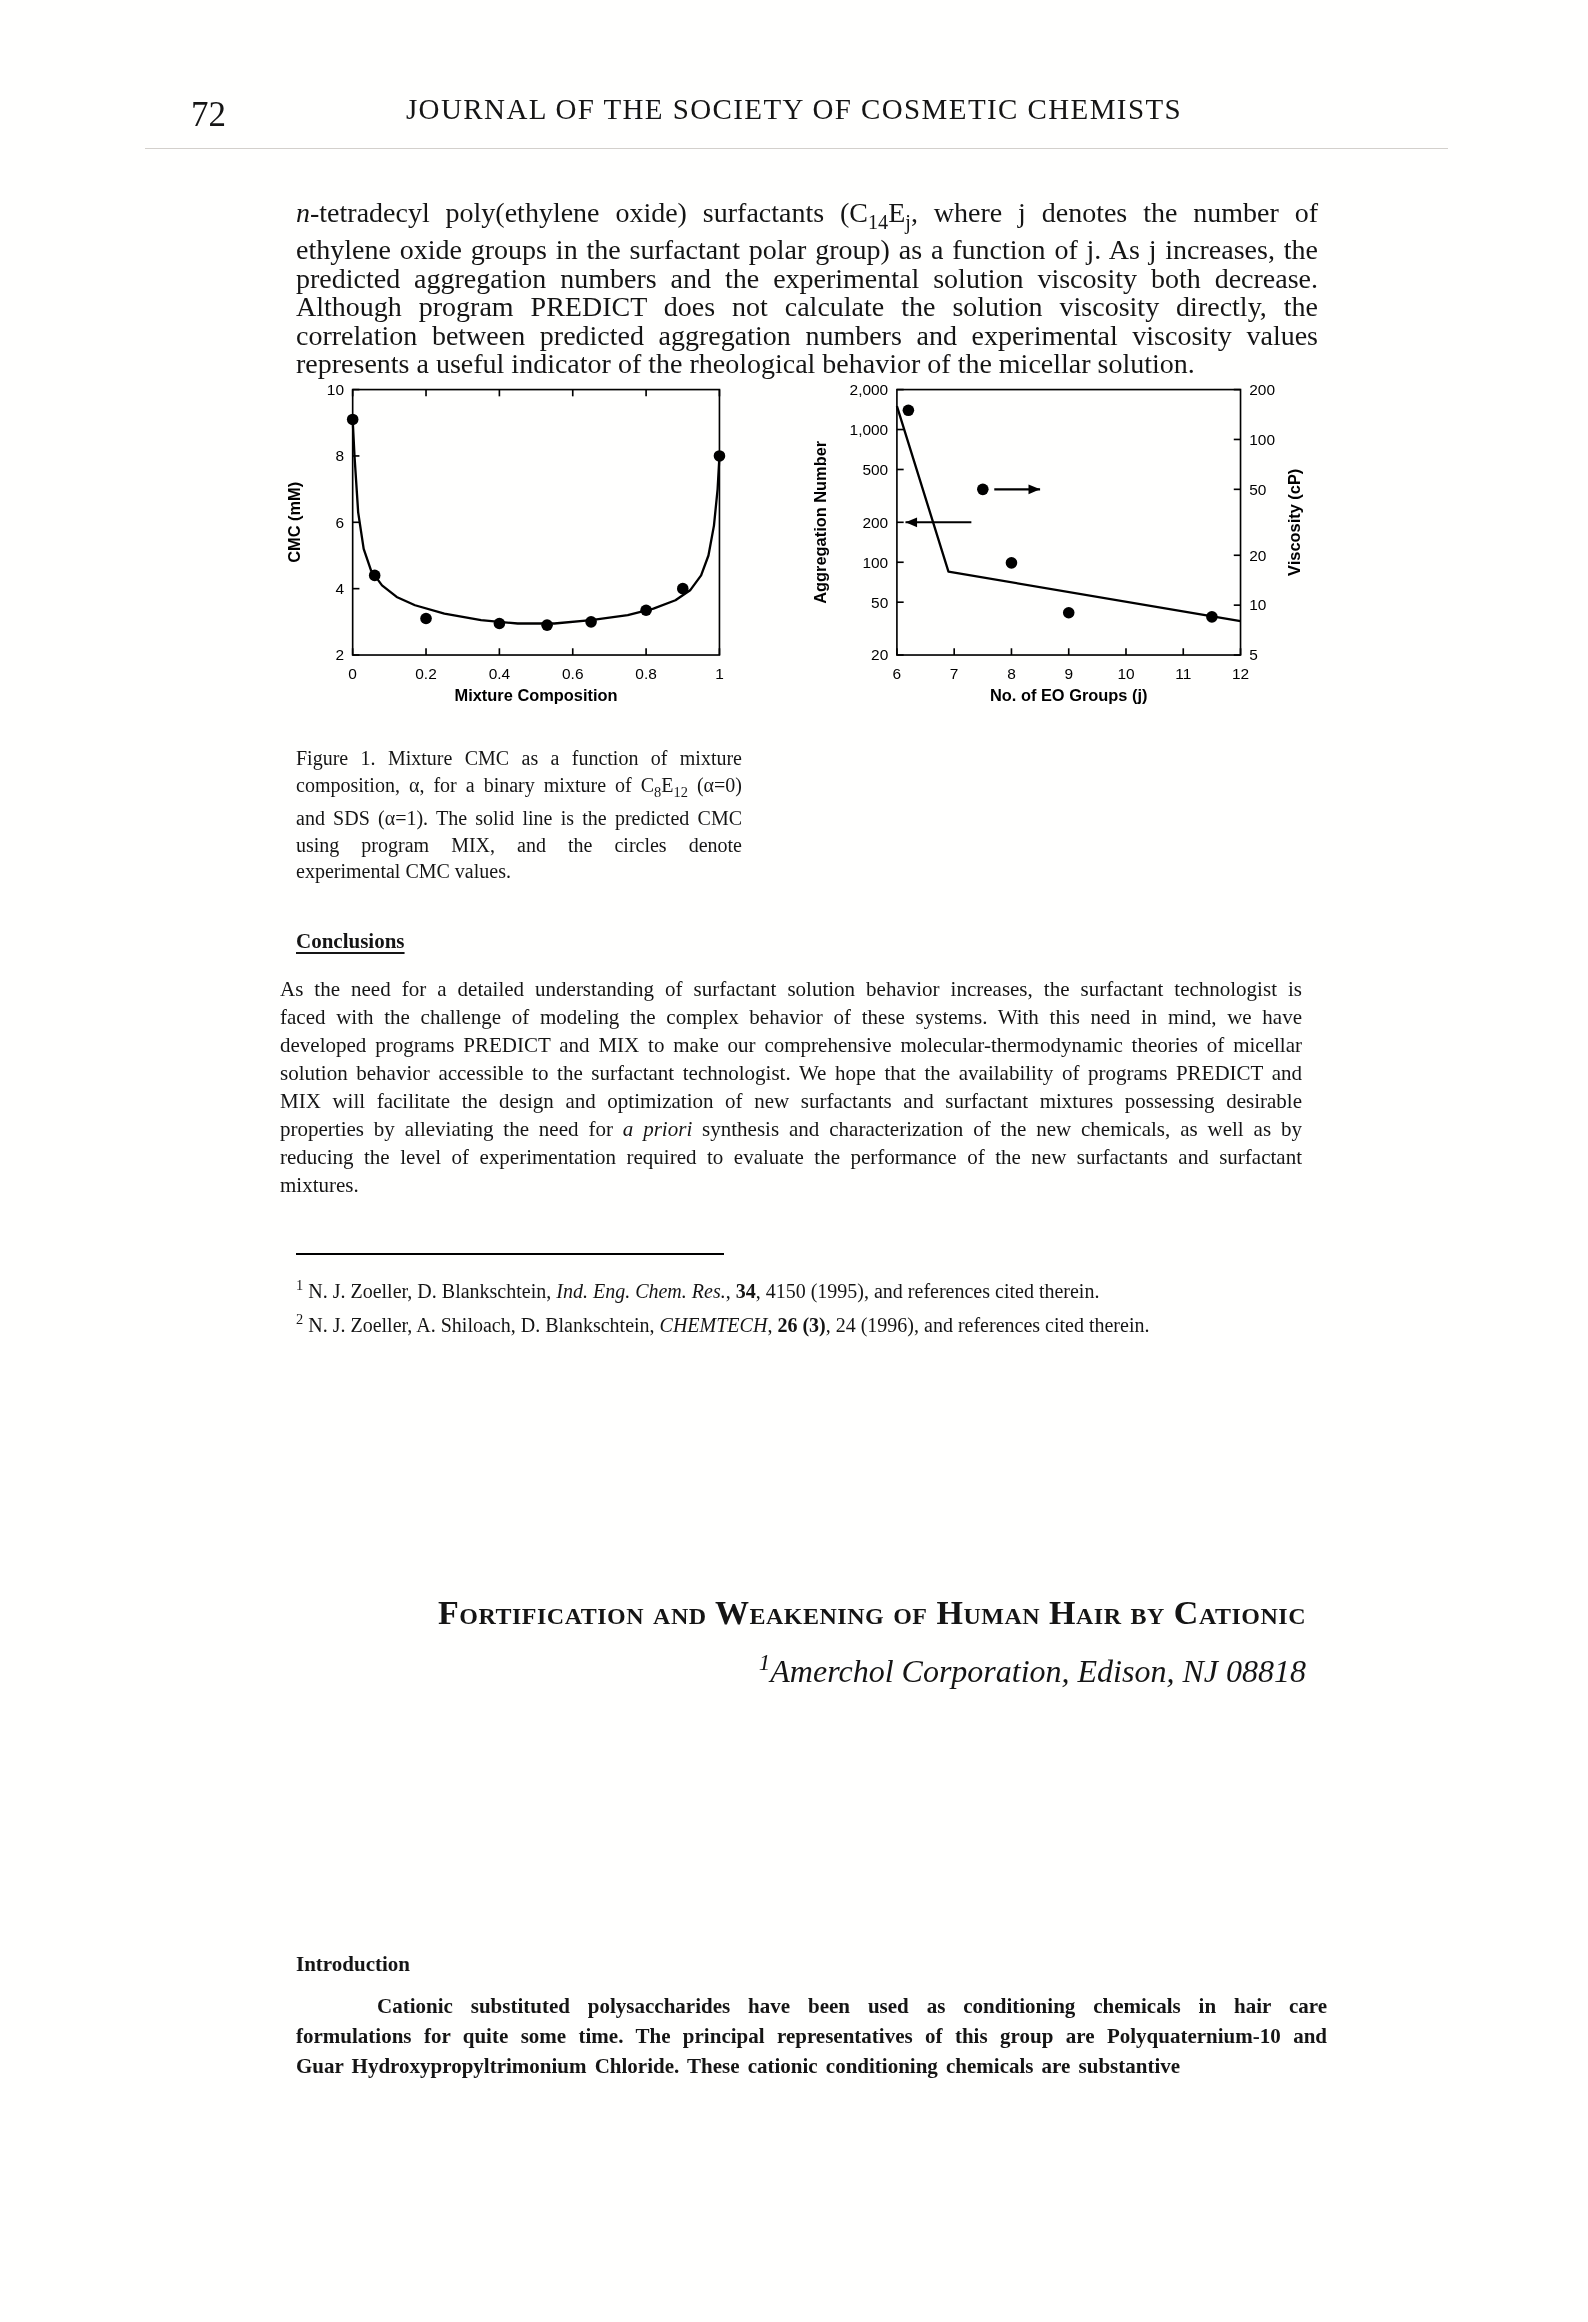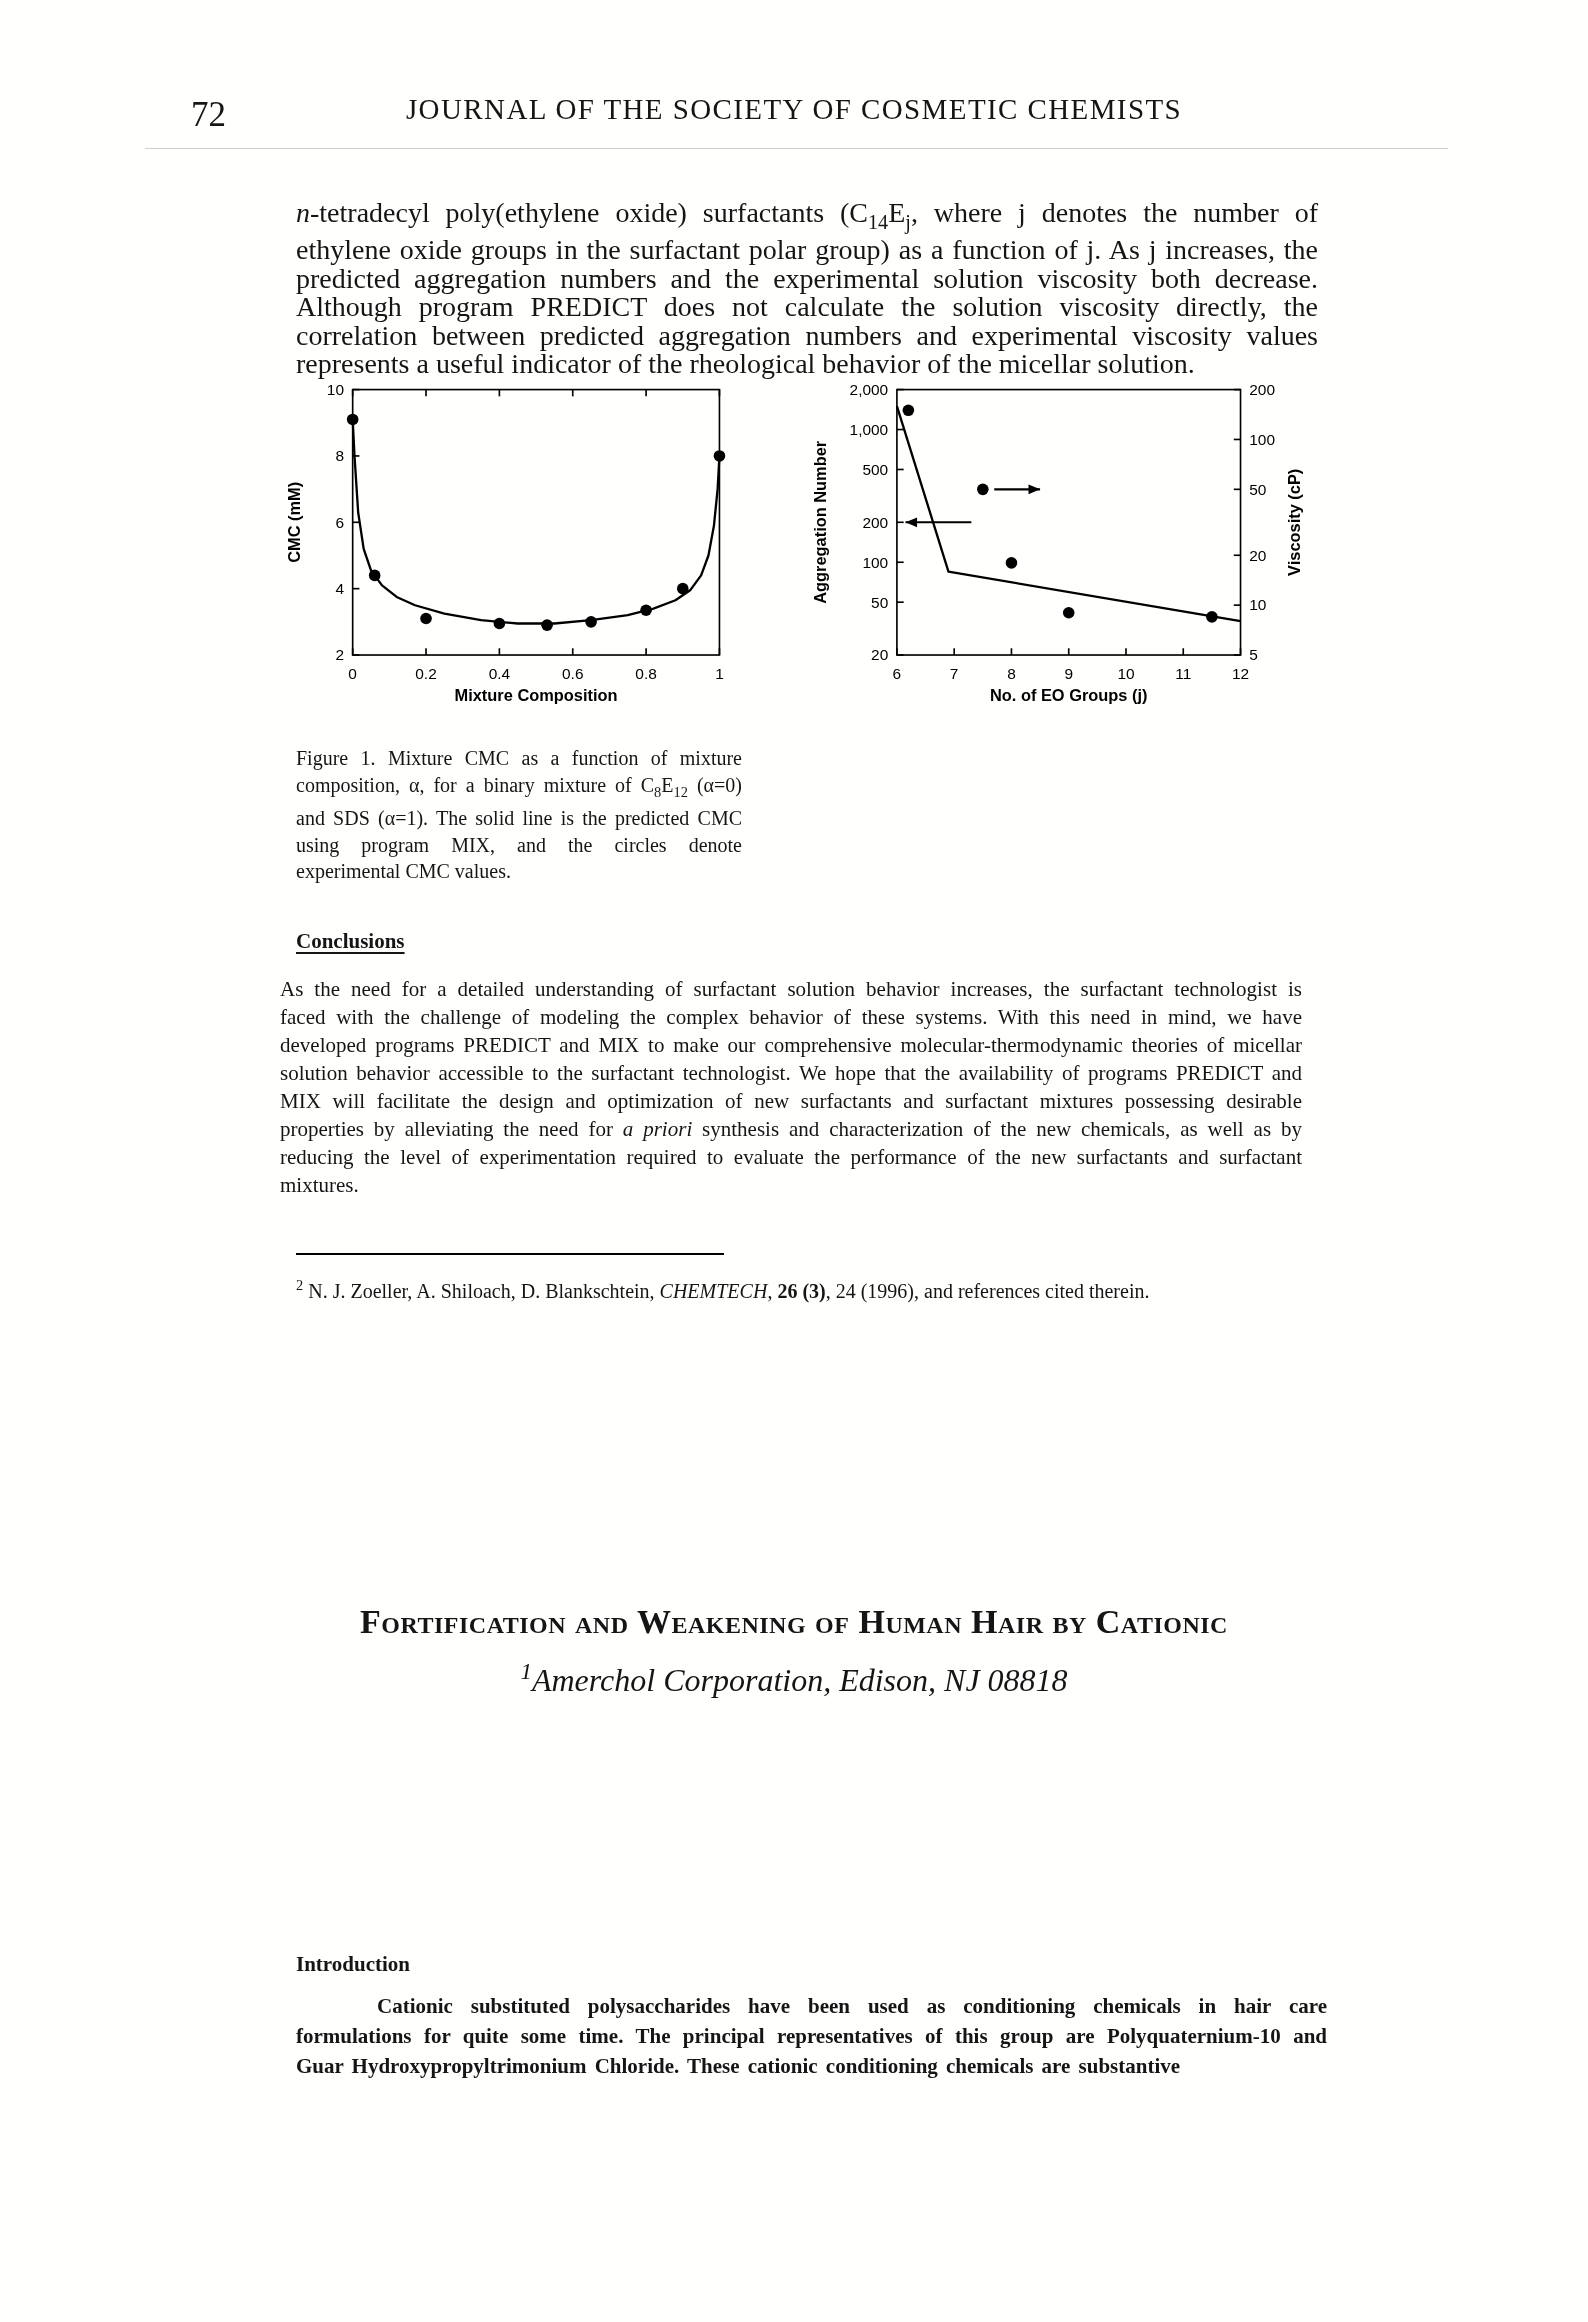--- a/index.html
+++ b/index.html
@@ -14,21 +14,21 @@
   .figrow{left:283px;top:378px;display:flex;gap:73px;}
   .caprow{left:296px;top:745px;display:flex;gap:45px;}
   .cap{font-size:20px;line-height:26.6px;text-align:justify;margin:0;}
   .cap1{width:446px;}
   .cap2{width:462px;}
   .ch{left:296px;top:929px;font-size:21px;font-weight:bold;text-decoration:underline;text-underline-offset:3.9px;}
   .cbody{left:280px;top:975px;width:1022px;font-size:21px;line-height:28px;text-align:justify;word-spacing:2.4px;}
   .fnrule{left:296px;top:1253px;width:428px;border-top:2.4px solid #000;height:0;}
   .fns{left:296px;top:1271px;width:1022px;font-size:20px;line-height:28px;}
   .fn{margin:0;}
-  .a2head{left:282px;top:1586px;width:1024px;text-align:center;margin-top:9px;}
+  .a2head{left:282px;top:1586px;width:1024px;text-align:right;}
   .a2title{font-variant:small-caps;font-weight:bold;font-size:34px;line-height:54px;letter-spacing:0.5px;}
   .a2authors{font-weight:bold;font-size:28px;margin-top:9.7px;}
   .a2aff{font-style:italic;font-size:32px;margin-top:8.7px;}
   .ih{left:296px;top:1952px;font-size:21px;font-weight:bold;}
   .ibody{left:296px;top:1991px;width:1031px;font-size:21px;line-height:30px;font-weight:bold;
          text-align:justify;text-indent:81px;word-spacing:2.9px;}
   svg text{font-family:"Liberation Sans","DejaVu Sans",sans-serif;fill:#000;}
 </style>
 </head>
 <body>
@@ -145,20 +145,21 @@
 
   <div class="abs caprow">
     <p class="cap cap1"><span>Figure 1.  Mixture CMC as a function of mixture composition, α, for a binary mixture of C</span><span style="vertical-align: sub; font-size: 0.72em;">8</span><span>E</span><span style="vertical-align: sub; font-size: 0.72em;">12</span><span> (α=0) and SDS (α=1).  The solid line is the predicted CMC using program MIX, and the circles denote experimental CMC values.</span></p>
   </div>
 
   <div class="abs ch">Conclusions</div>
   <p class="abs cbody"><span>As the need for a detailed understanding of surfactant solution behavior increases, the surfactant technologist is faced with the challenge of modeling the complex behavior of these systems.  With this need in mind, we have developed programs PREDICT and MIX to make our comprehensive molecular-thermodynamic theories of micellar solution behavior accessible to the surfactant technologist.  We hope that the availability of programs PREDICT and MIX will facilitate the design and optimization of new surfactants and surfactant mixtures possessing desirable properties by alleviating the need for </span><span style="font-style: italic;">a priori</span><span> synthesis and characterization of the new chemicals, as well as by reducing the level of experimentation required to evaluate the performance of the new surfactants and surfactant mixtures.</span></p>
 
   <div class="abs fnrule"></div>
   <div class="abs fns">
+    <p class="fn"><span style="vertical-align: super; font-size: 0.72em;">1</span><span> N. J. Zoeller, D. Blankschtein, </span><span style="font-style: italic;">Ind. Eng. Chem. Res.</span><span>, </span><span style="font-weight: bold;">34</span><span>, 4150 (1995), and references cited therein.</span></p>
     <p class="fn"><span style="vertical-align: super; font-size: 0.72em;">2</span><span> N. J. Zoeller, A. Shiloach, D. Blankschtein, </span><span style="font-style: italic;">CHEMTECH</span><span>, </span><span style="font-weight: bold;">26 (3)</span><span>, 24 (1996), and references cited therein.</span></p>
   </div>
 
   <div class="abs a2head">
     <div class="a2title">Fortification and Weakening of Human Hair by Cationic</div>
     <div class="a2aff"><span style="vertical-align: super; font-size: 0.72em;">1</span><span>Amerchol Corporation, Edison, NJ 08818</span></div>
   </div>
 
   <div class="abs ih">Introduction</div>
   <p class="abs ibody">Cationic substituted polysaccharides have been used as conditioning chemicals in hair care formulations for quite some time. The principal representatives of this group are Polyquaternium-10 and Guar Hydroxypropyltrimonium Chloride. These cationic conditioning chemicals are substantive</p>

